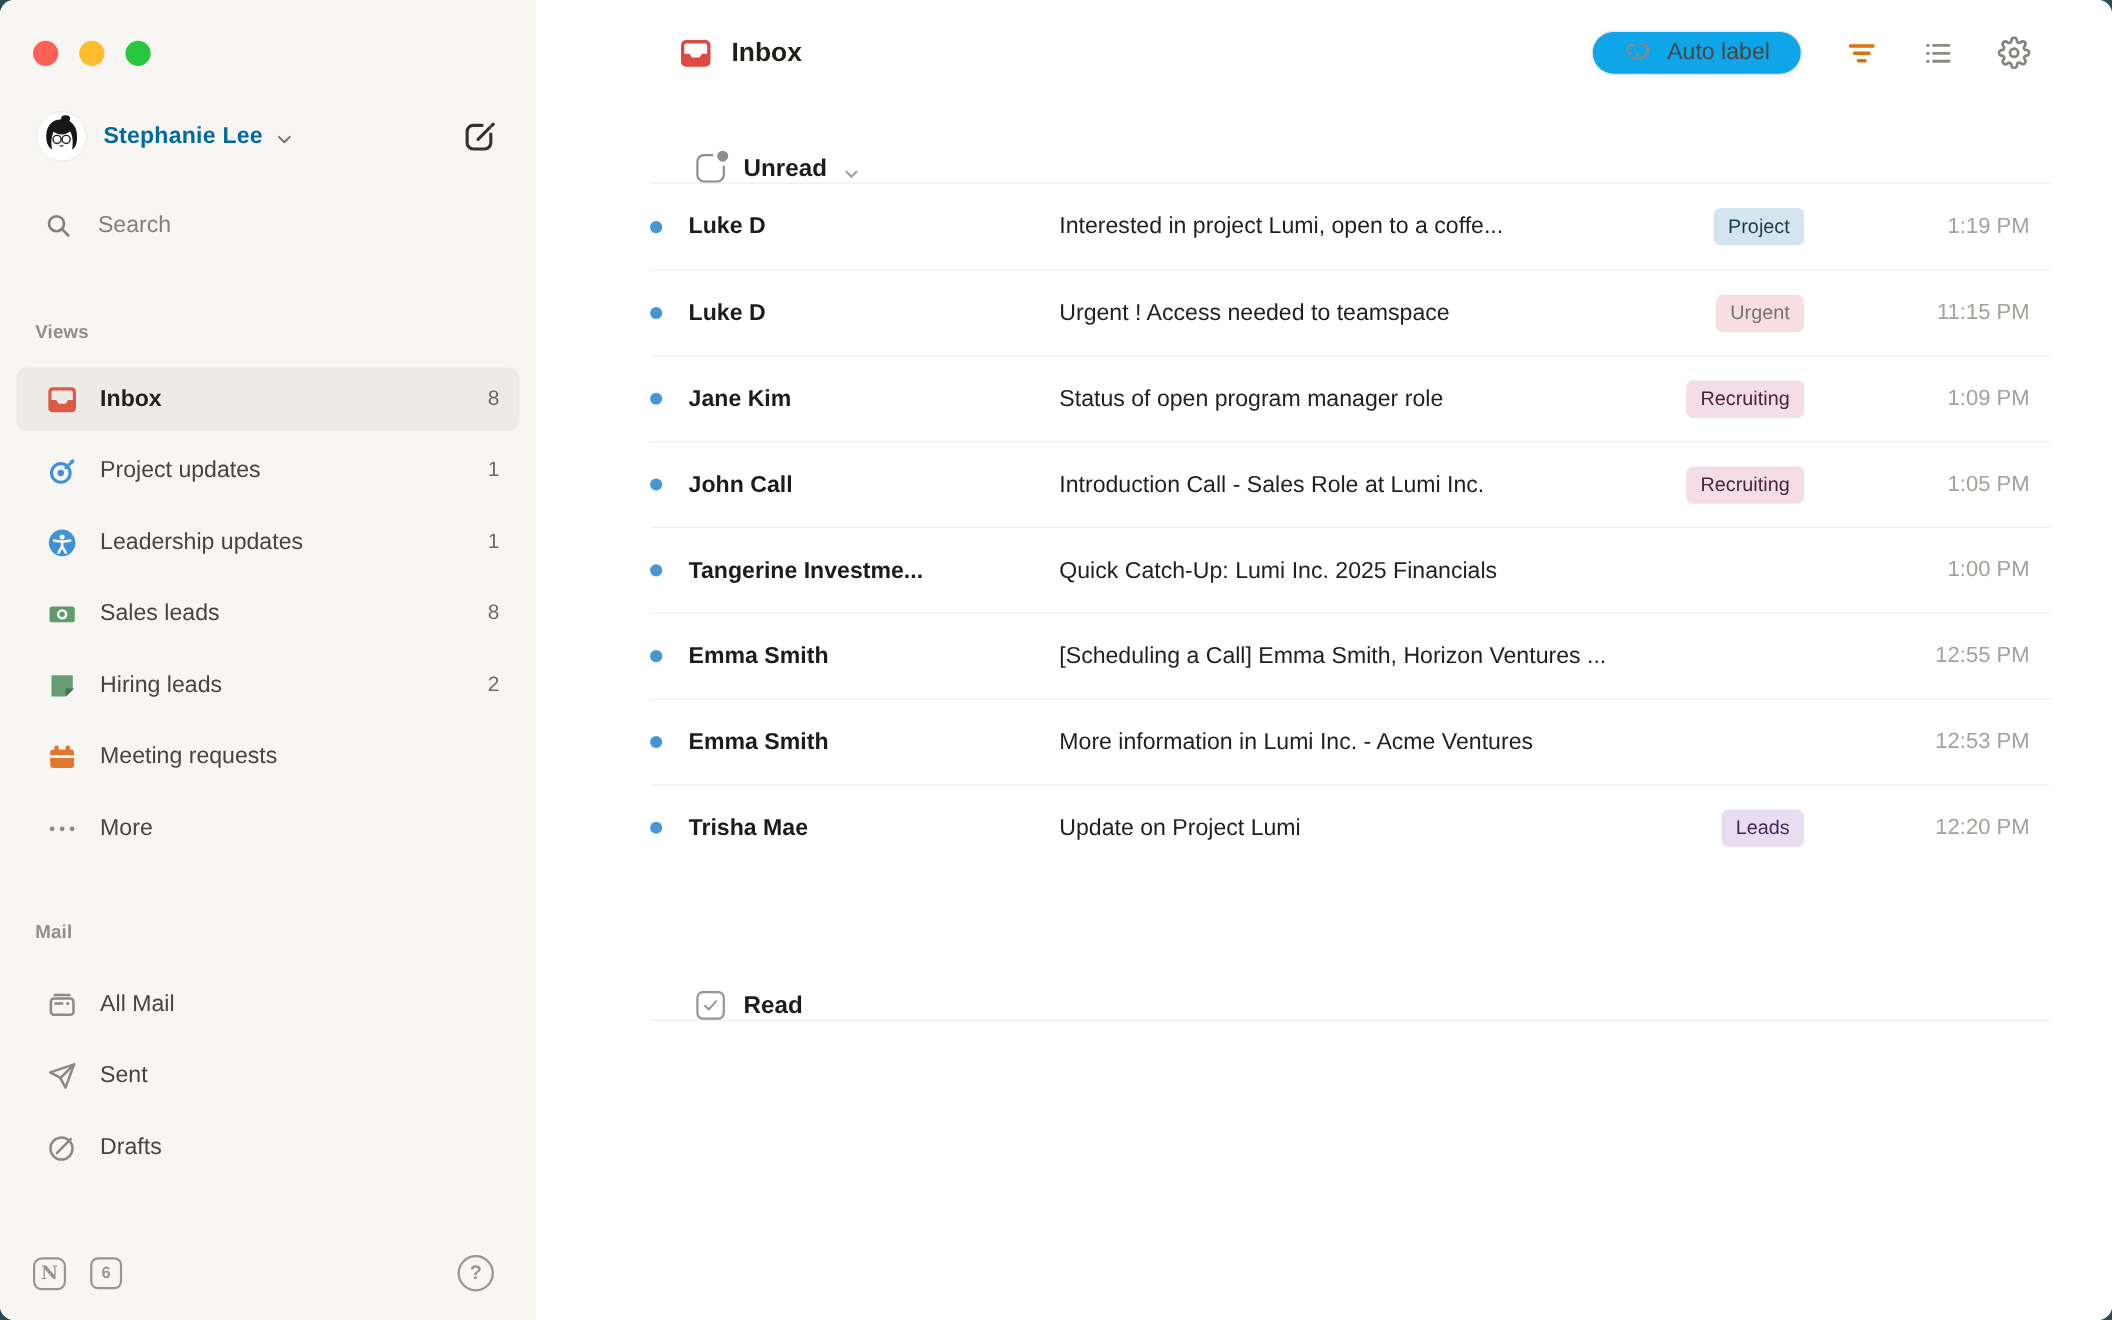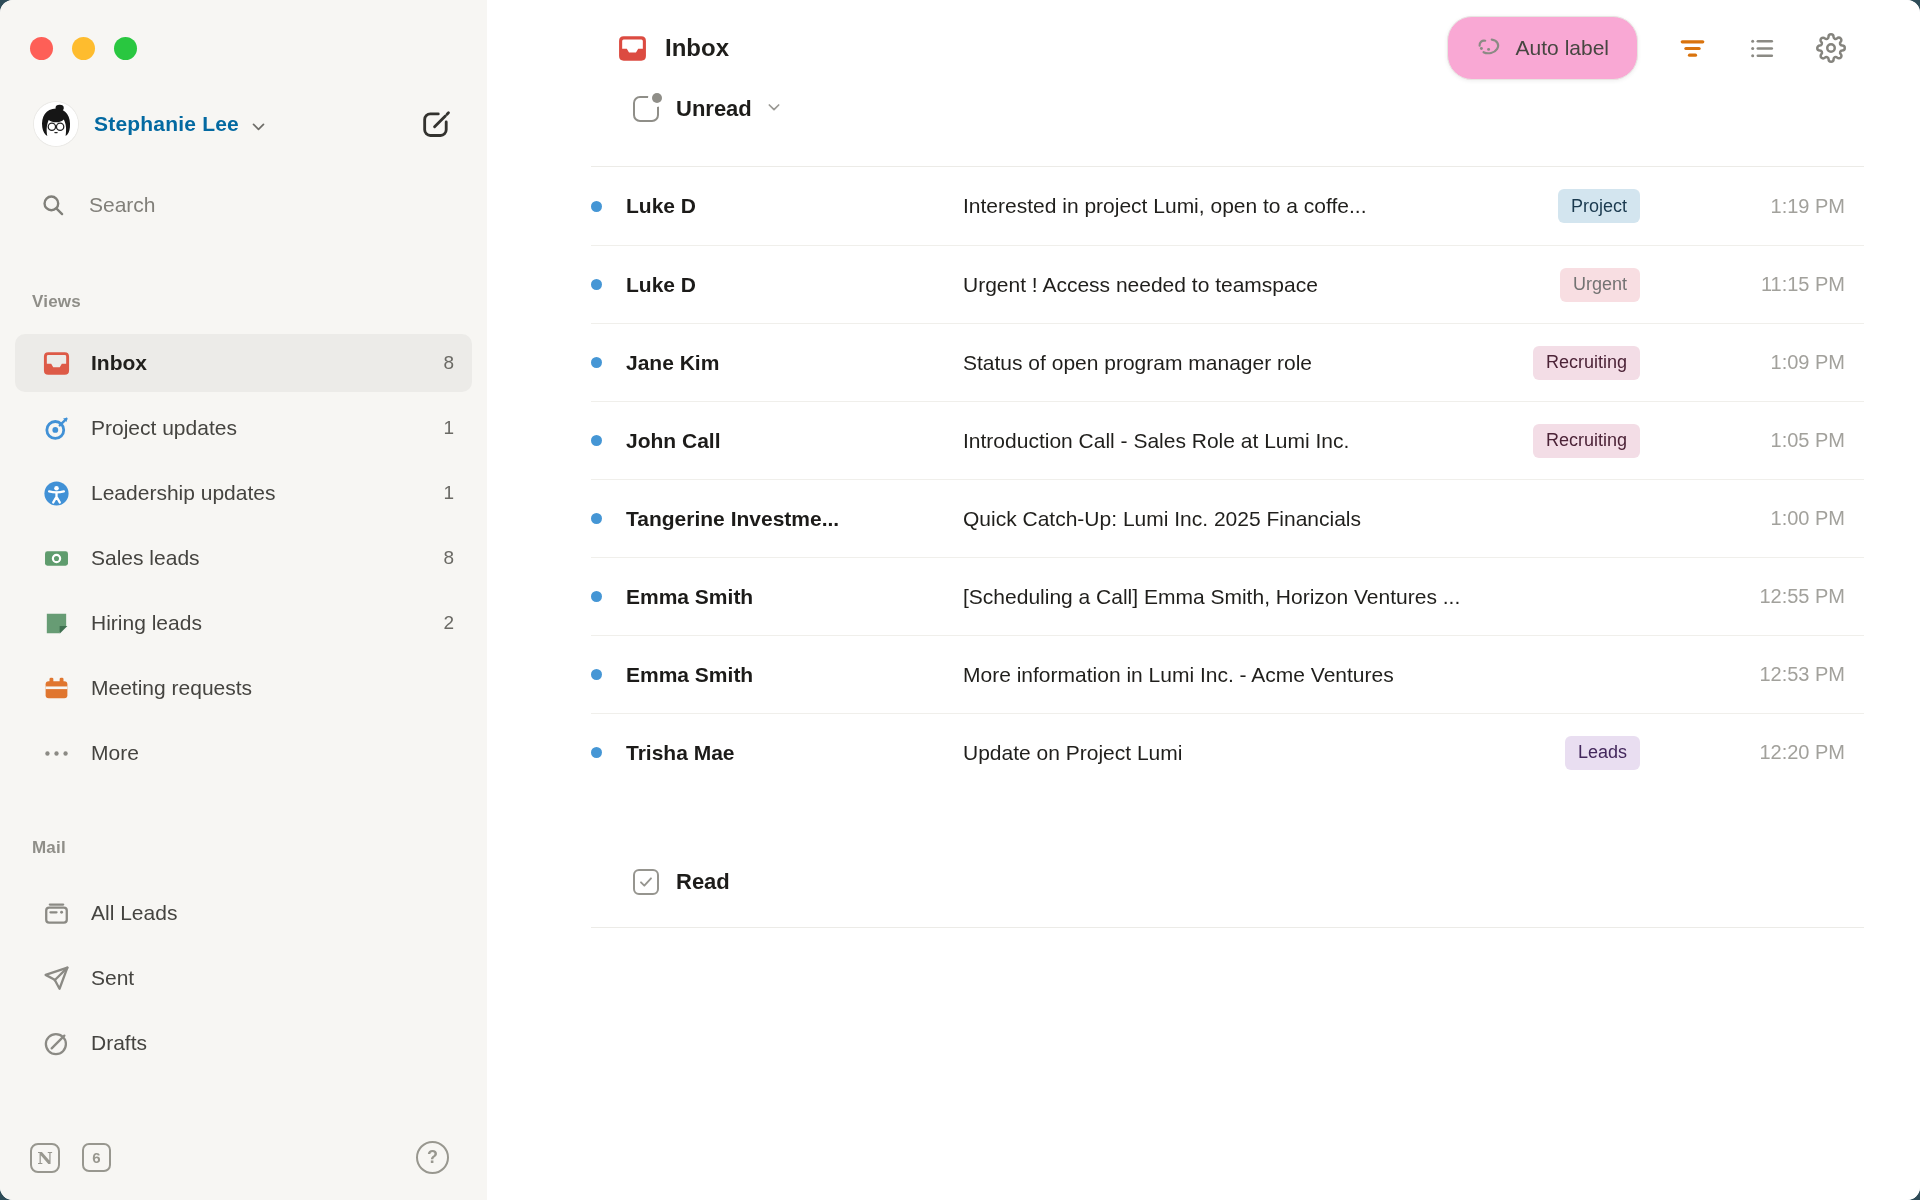--- a/index.html
+++ b/index.html
@@ -63,29 +63,29 @@
   .notion-badge { width:30px; height:30px; border-radius:8px; font-family:"DejaVu Serif", serif; font-weight:700; font-size:17px; }
   .cal-badge { width:29px; height:29px; border-radius:7px; font-size:15px; font-weight:700; flex-direction:column; }
   .help-badge { margin-left:auto; width:33px; height:33px; border-radius:50%; font-size:18px; font-weight:700; }
 
   
   .main { flex:1; display:flex; flex-direction:column; background:#ffffff; }
   .main-header { height:96px; padding:0 74px 0 130px; display:flex; align-items:center; flex:0 0 96px; }
   .main-title { margin-left:17px; font-size:24px; font-weight:700; color:#1f1e1b; }
   .header-controls { margin-left:auto; display:flex; align-items:center; gap:40px; }
   .auto-label-pill {
-    height:64px; border-radius:25px; border:1px solid #e8e6e2; background:#f9a8d4;
+    height:40px; border-radius:25px; border:1px solid #e8e6e2; background:#0ea5e9;
     display:flex; align-items:center; gap:13px; padding:0 28px;
     box-shadow:0 1px 4px rgba(0,0,0,.07); cursor:pointer;
   }
   .auto-label-text { font-size:21px; font-weight:500; color:#474641; }
   .icon-btn { background:none; border:none; padding:0; cursor:pointer; display:flex; align-items:center; justify-content:center; }
 
   .list-body { margin:0 56px 0 104px; }
-  .group-row { display:flex; align-items:flex-start; }
+  .group-row { display:flex; align-items:flex-end; }
   .group-row.unread { height:70px; padding-left:42px; cursor:pointer; }
   .group-row.read { height:58px; margin-top:78px; padding-left:42px; cursor:pointer; }
   .group-label { margin-left:17px; font-size:22px; font-weight:700; color:#1d1c1a; }
   .group-chevron { margin-left:14px; margin-top:3px; }
   .divider { height:1px; background:#ecebe7; }
 
   .select-box {
     width:26px; height:26px; border:2.5px solid #8f8e88; border-radius:7px;
     position:relative; background:transparent;
   }
@@ -256,21 +256,21 @@
     <nav class="nav mail-list">
       <div class="nav-item">
         <span class="nav-icon">
           <svg width="29" height="29" viewBox="0 0 24 24" fill="none" stroke="#8b8a84" stroke-width="1.9" stroke-linecap="round">
             <path d="M6.5 4.6h11"></path>
             <rect x="3.5" y="7.2" width="17" height="12.3" rx="2.4"></rect>
             <path d="M7 11h5"></path>
             <circle cx="16.2" cy="11" r="1.2" fill="#8b8a84" stroke="none"></circle>
           </svg>
         </span>
-        <span class="nav-label">All Leads</span>
+        <span class="nav-label">All Mail</span>
       </div>
       <div class="nav-item">
         <span class="nav-icon">
           <svg width="29" height="29" viewBox="0 0 24 24" fill="none" stroke="#8b8a84" stroke-width="1.9" stroke-linecap="round" stroke-linejoin="round">
             <path d="M21 3L10.5 13.5"></path>
             <path d="M21 3l-6.5 17.5-4-7.5-7.5-4z"></path>
           </svg>
         </span>
         <span class="nav-label">Sent</span>
       </div>

